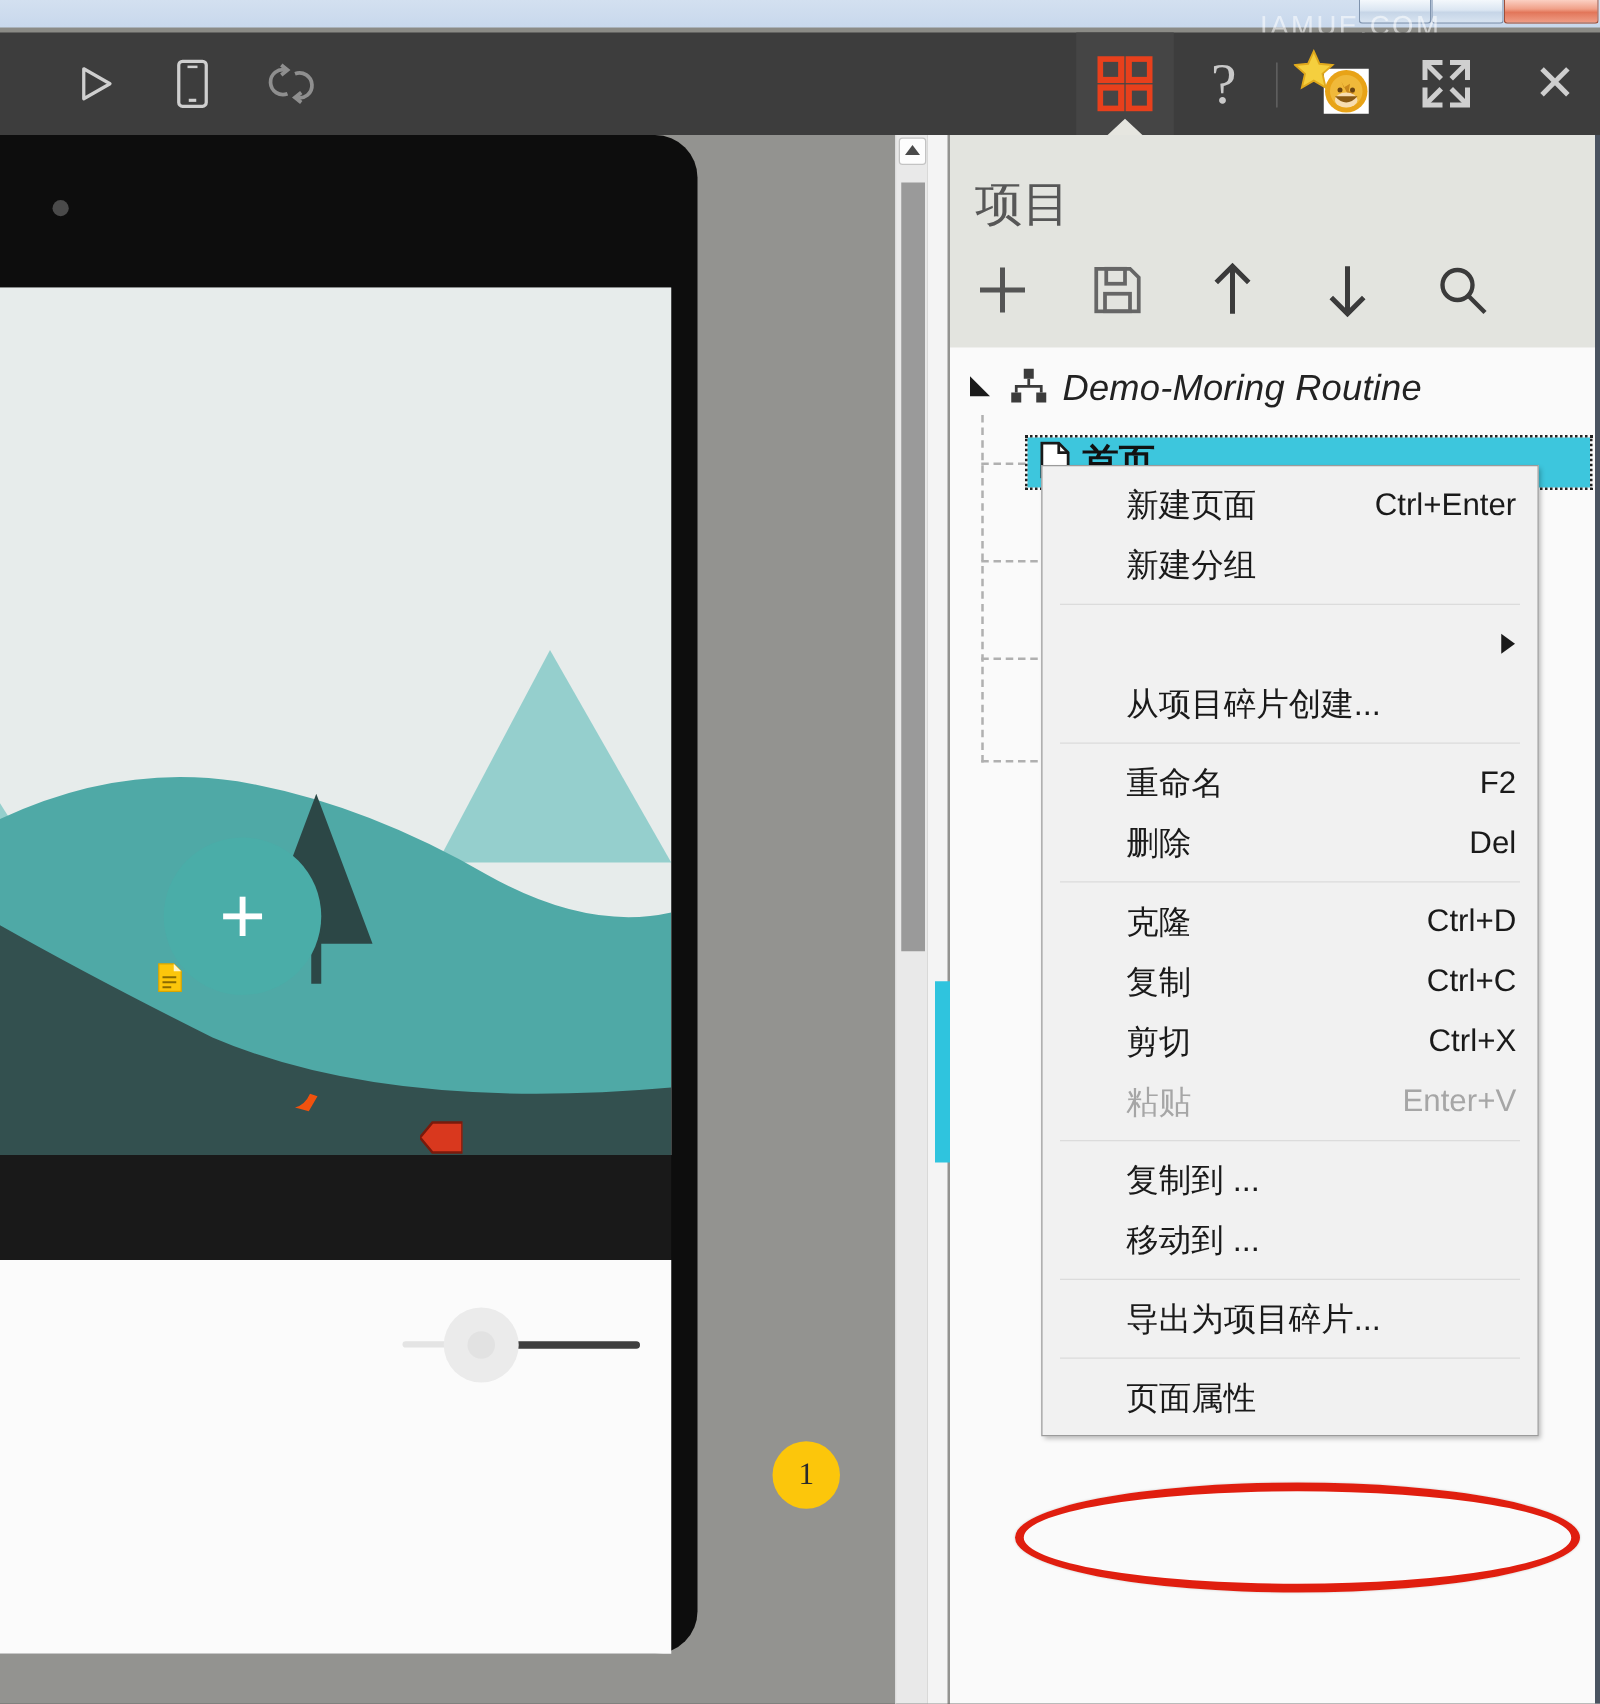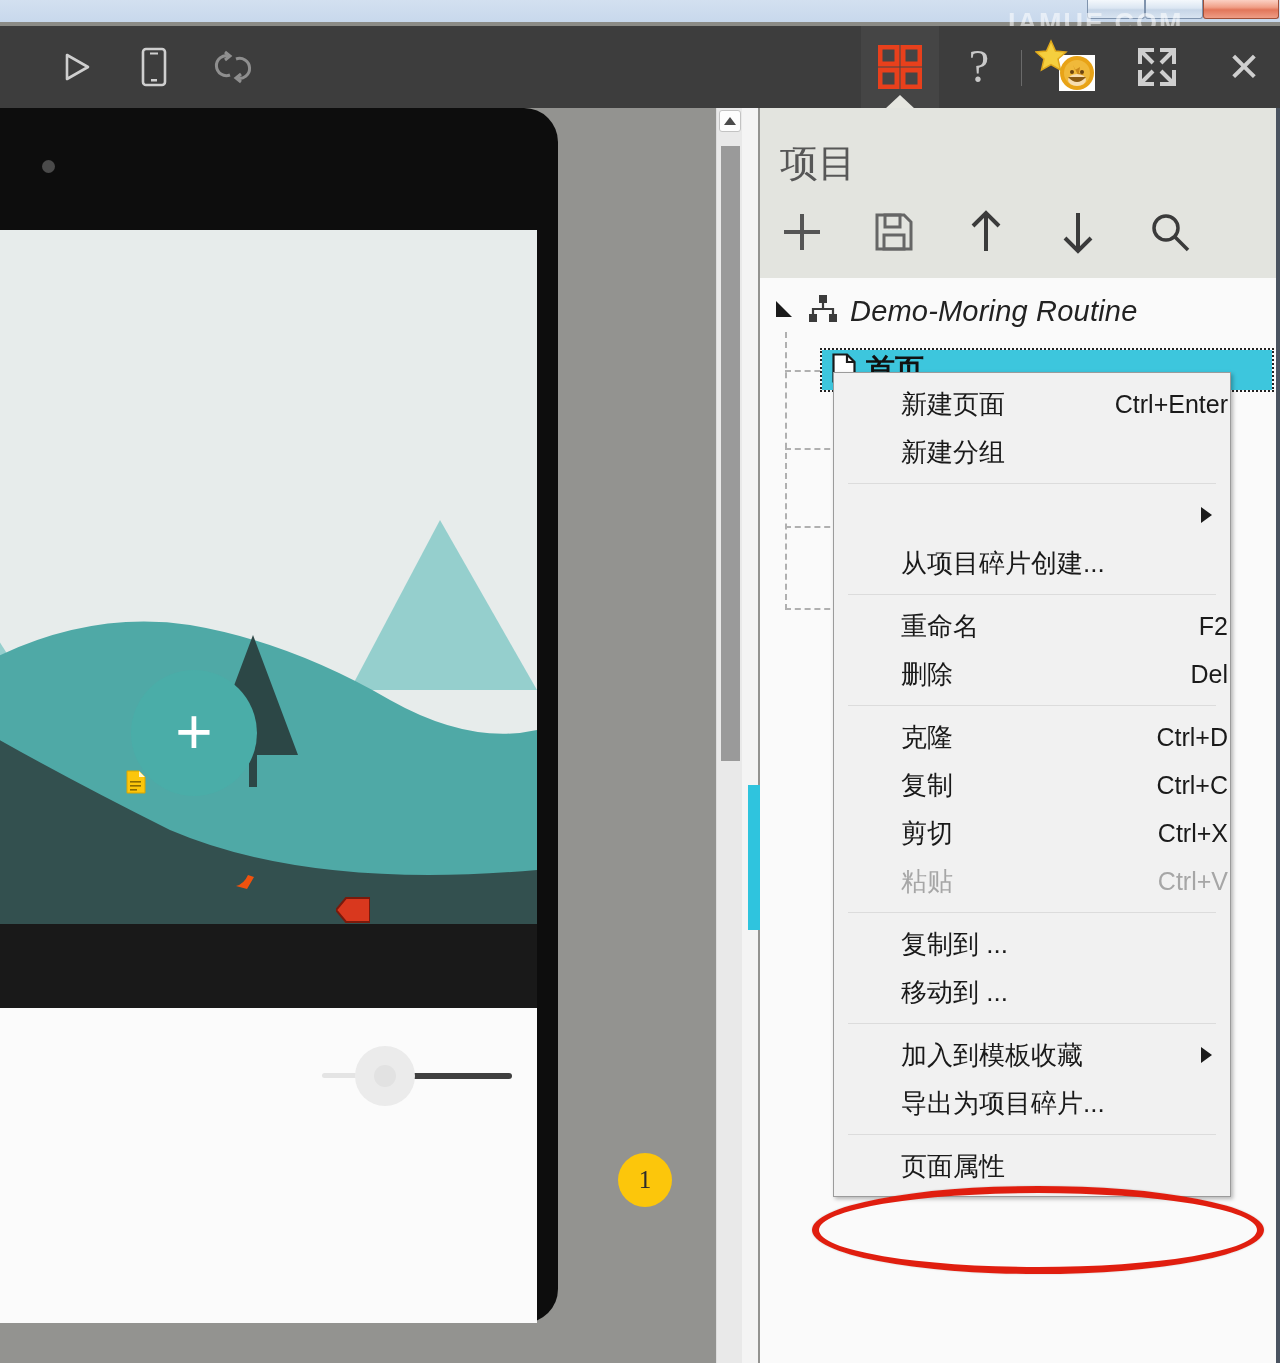--- a/index.html
+++ b/index.html
@@ -24,21 +24,21 @@
     border-radius:0 0 3px 3px;
     background:linear-gradient(180deg,#f4f8fc 0%,#dbe6f2 45%,#c6d5e7 55%,#d8e4f1 100%);
   }
   .win-btn.close{
     width:76px;
     background:linear-gradient(180deg,#fbd0c3 0%,#f0a088 40%,#e2765a 55%,#ef9d86 100%);
     border-color:#a04f38;
   }
   #watermark{
     position:absolute; left:1008px; top:8px;
-    font-size:27px; letter-spacing:2px; font-weight:bold;
+    font-size:22px; letter-spacing:2px; font-weight:normal;
     color:rgba(255,255,255,0.55);
     font-family:"Liberation Sans", sans-serif;
     pointer-events:none;
   }
 
   
   #toolbar{
     position:absolute; left:0; top:26px; width:1280px; height:82px;
     background:#3d3d3d;
   }
@@ -209,21 +209,21 @@
   #ctxmenu{
     position:absolute; left:833px; top:372px; width:398px;
     background:#f1f1f1;
     border:1px solid #9b9b9b;
     box-shadow: 2px 2px 4px rgba(0,0,0,.28);
     padding:7px 0 6px 0;
     z-index:50;
   }
   .mi{
     position:relative; height:48px; display:flex; align-items:center;
-    padding-left:67px; padding-right:2px;
+    padding-left:67px; padding-right:17px;
     font-size:26px; color:#1a1a1a;
     white-space:nowrap;
   }
   .mi .sc{
     margin-left:auto; font-size:25px; color:#1a1a1a;
     font-family:"Liberation Sans", sans-serif;
     text-align:center;
   }
   .mi.disabled, .mi.disabled .sc{ color:#a6a6a6; }
   .mi .arrow{
@@ -532,35 +532,31 @@
     <div class="mi">
       <span>复制</span>
       <span class="sc">Ctrl+C</span>
     </div>
     <div class="mi">
       <span>剪切</span>
       <span class="sc">Ctrl+X</span>
     </div>
     <div class="mi disabled">
       <span>粘贴</span>
-      <span class="sc">Ctrl+V</span>
+      <span class="sc">Enter+V</span>
     </div>
     <div class="msep"></div>
     <div class="mi">
       <span>复制到 ...</span>
     </div>
     <div class="mi">
       <span>移动到 ...</span>
     </div>
     <div class="msep"></div>
     <div class="mi">
-      <span>加入到模板收藏</span>
-      <span class="arrow"></span>
-    </div>
-    <div class="mi">
       <span>导出为项目碎片...</span>
     </div>
     <div class="msep"></div>
     <div class="mi">
       <span>页面属性</span>
     </div>
   </div>
 
 <div id="annot"></div>
 

